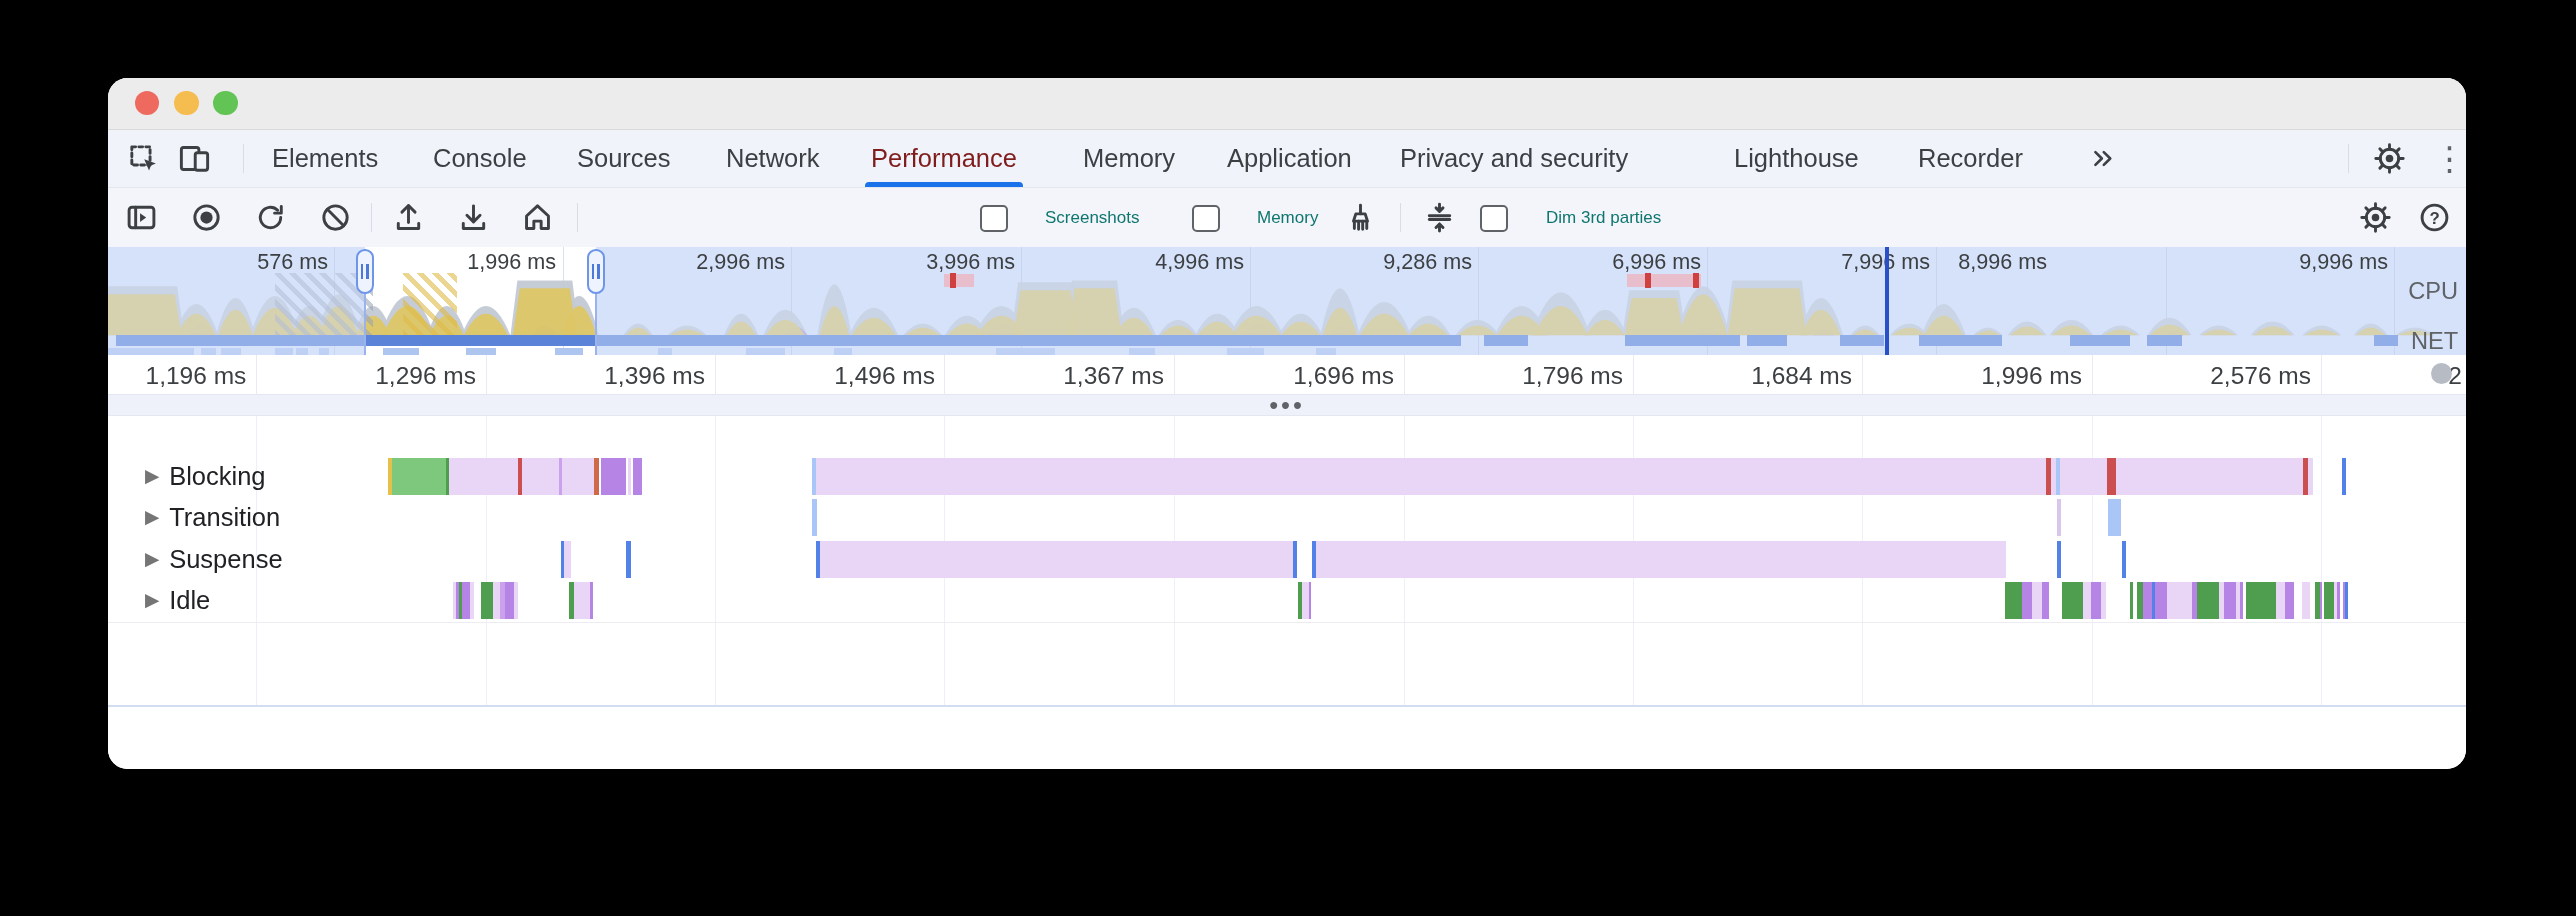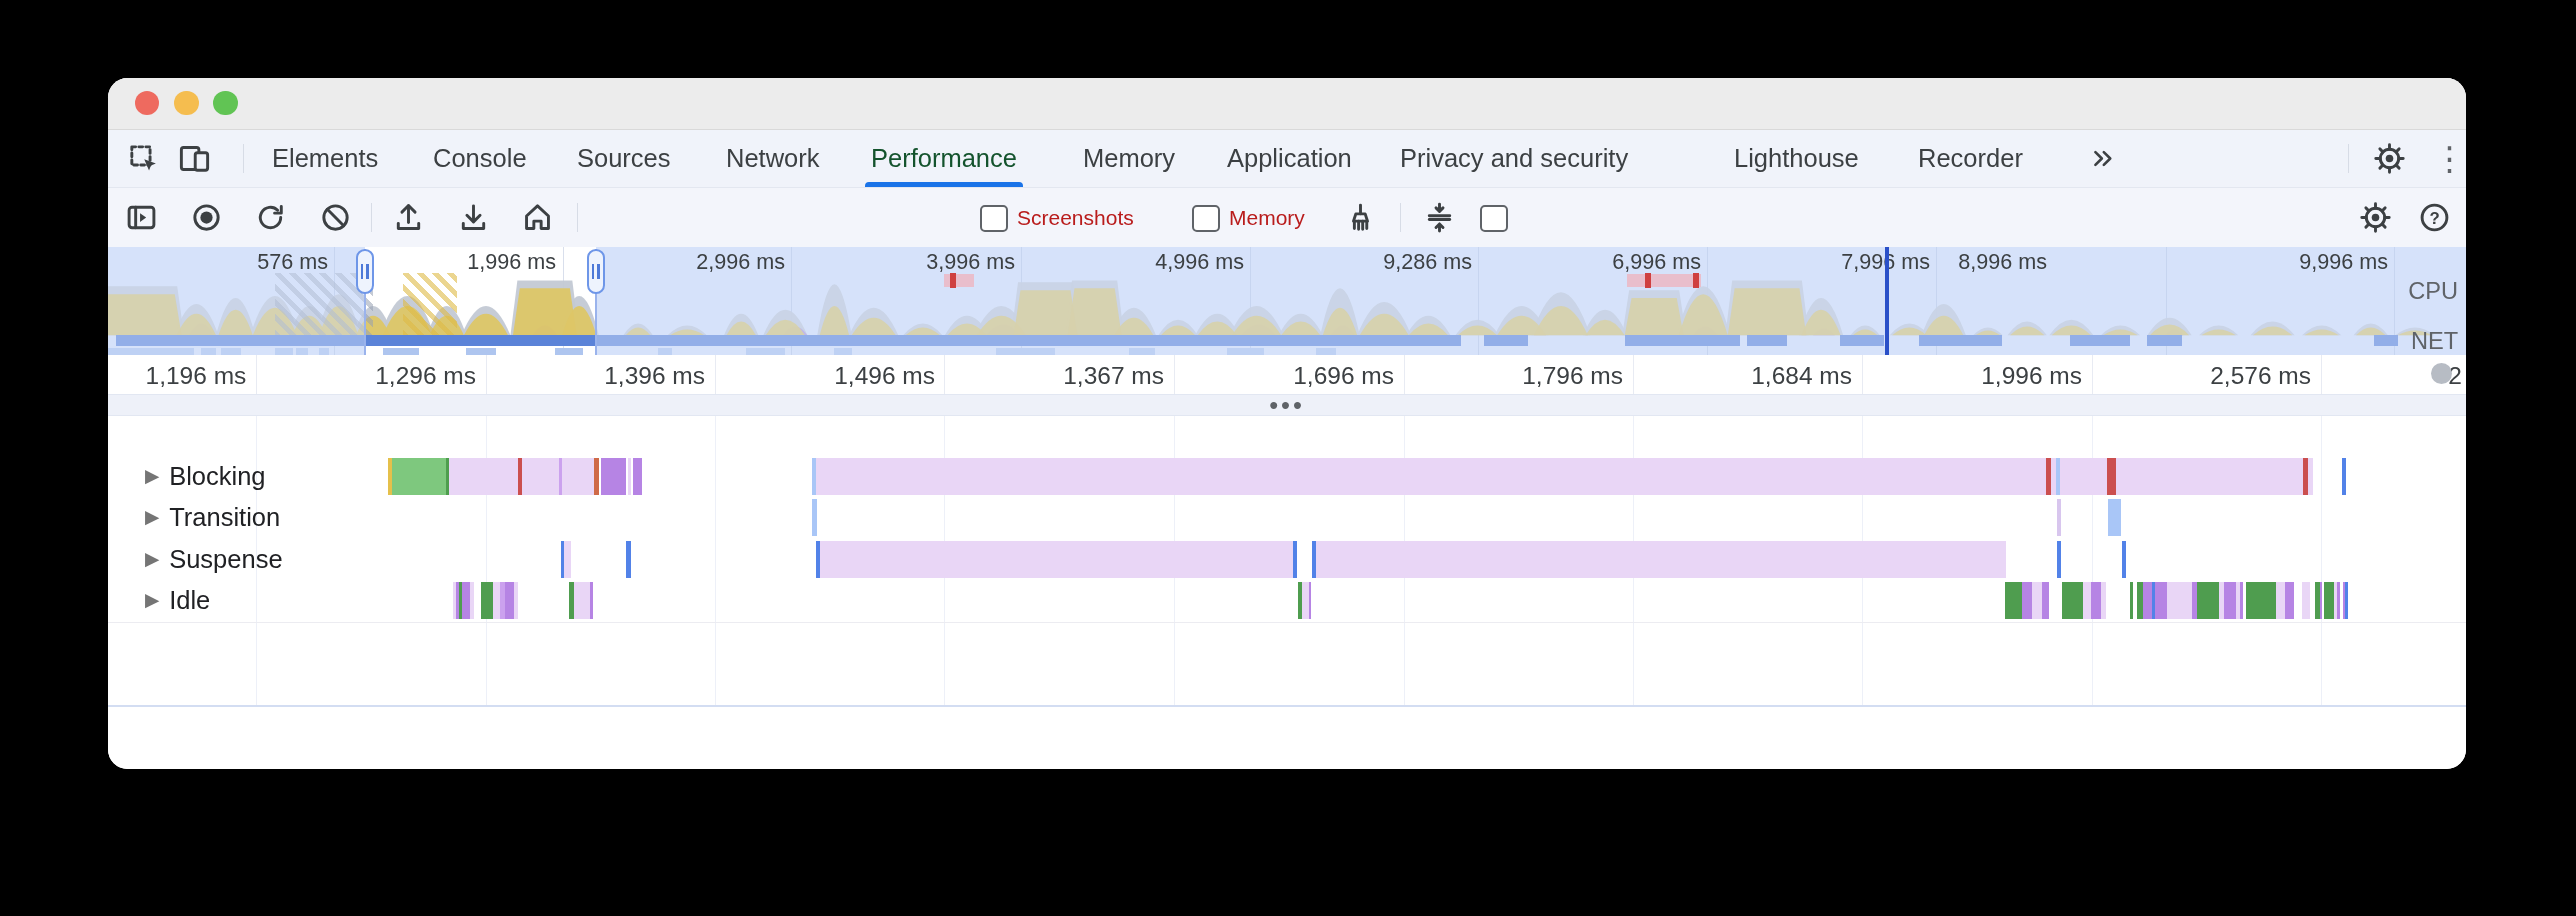--- a/index.html
+++ b/index.html
@@ -5,31 +5,31 @@
   html,body{margin:0;padding:0;background:#000;width:2576px;height:917px;overflow:hidden;
     font-family:"Liberation Sans","DejaVu Sans",sans-serif;-webkit-font-smoothing:antialiased;}
   #window{position:absolute;left:108px;top:78px;width:2358px;height:691px;background:#fff;
     border-radius:19.6px;overflow:hidden;}
   
   #titlebar{position:relative;height:51px;background:#ececec;border-bottom:1px solid #d9d9d9;}
   .tl{position:absolute;top:12.8px;width:24.5px;height:24.5px;border-radius:50%;}
   
   #tabbar{position:relative;height:57px;background:#f0f3fa;border-bottom:1px solid #e3e7f0;}
   .tab{position:absolute;top:0;height:57px;display:flex;align-items:center;font-size:25.5px;color:#3c4043;cursor:default;}
-  .tab.active{color:#14532d;}
+  .tab.active{color:#7f1d1d;}
   .tab.active::after{content:"";position:absolute;left:-5.9px;right:-5.9px;bottom:0;height:4.9px;background:#1a73e8;border-radius:3.9px 3.9px 0 0;}
   .ticon{position:absolute;top:10.8px;width:35px;height:35px;}
   .vsep{position:absolute;top:13.7px;width:1px;height:29.5px;background:#d7dce6;}
   .chev{position:absolute;top:0;height:57px;display:flex;align-items:center;}
   
   #toolbar{position:relative;height:59px;background:#f3f5fb;}
   .tbicon{position:absolute;top:11.8px;width:35px;height:35px;}
   .tbsep{position:absolute;top:14.7px;width:1px;height:29.5px;background:#d7dce6;}
   .cb{position:absolute;top:16.7px;width:23.6px;height:23.6px;border:2.5px solid #5f6368;border-radius:4.9px;background:#fff;}
-  .cblabel{position:absolute;top:0;height:59px;display:flex;align-items:center;font-size:21px;color:#b91c1c;}
+  .cblabel{position:absolute;top:0;height:59px;display:flex;align-items:center;font-size:17px;color:#0f766e;margin-left:28px;}
   
   #overview{position:relative;height:108px;background:#dde7fb;overflow:hidden;}
   #ov-sel-bg{position:absolute;top:0;bottom:0;background:#fff;}
   .ov-grid{position:absolute;top:0;bottom:0;width:1px;background:rgba(120,140,185,.28);}
   .ov-label{position:absolute;top:2px;width:147px;text-align:right;font-size:21.6px;color:#3c4043;}
   .dim{position:absolute;top:0;bottom:0;background:rgba(207,221,249,.48);}
   .netbar{position:absolute;top:88px;height:10.8px;background:#5b83d8;}
   .nettick{position:absolute;top:101px;height:6.9px;background:#aec5ef;}
   .hatch{position:absolute;}
   .marker-band{position:absolute;top:26.5px;height:13.7px;background:rgba(236,183,195,.85);}
@@ -151,20 +151,21 @@
       <path class="icon-stroke" d="M7.8 14.5v5M10.7 14.5v5.5M13.5 14.5v5.5M16.3 14.5v5"></path>
     </svg>
     <div class="tbsep" style="left:1292px;"></div>
     <svg class="tbicon" style="left:1314px;" viewBox="0 0 24 24">
       <path class="icon-stroke" d="M12 2.8v4.4M9.6 5.4L12 7.8l2.4-2.4"></path>
       <line class="icon-stroke" x1="5" y1="10.8" x2="19" y2="10.8"></line>
       <line class="icon-stroke" x1="5" y1="13.4" x2="19" y2="13.4"></line>
       <path class="icon-stroke" d="M12 21.2v-4.4M9.6 18.8L12 16.4l2.4 2.4"></path>
     </svg>
     <div class="cb" style="left:1372px;"></div>
+    <div class="cblabel" style="left:1410px;">Dim 3rd parties</div>
 
     <svg class="tbicon" style="left:2250px;" viewBox="0 0 24 24">
       <circle class="icon-stroke" cx="12" cy="12" r="6.3"></circle>
       <circle cx="12" cy="12" r="2.6" fill="#3c4043"></circle>
       <path class="icon-stroke" stroke-width="3" d="M12 2.6v3M12 18.4v3M2.6 12h3M18.4 12h3M5.4 5.4l2.1 2.1M16.5 16.5l2.1 2.1M18.6 5.4l-2.1 2.1M7.5 16.5l-2.1 2.1"></path>
     </svg>
     <svg class="tbicon" style="left:2309px;" viewBox="0 0 24 24">
       <circle class="icon-stroke" cx="12" cy="12" r="8.5"></circle>
       <text x="12" y="16.2" text-anchor="middle" font-size="11.5" font-weight="bold" fill="#3c4043" font-family="Liberation Sans, sans-serif">?</text>
     </svg>

